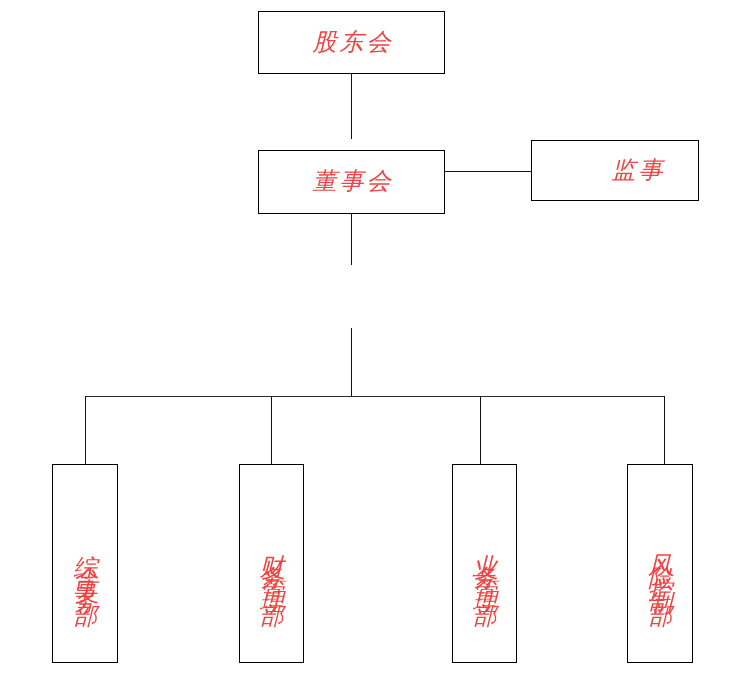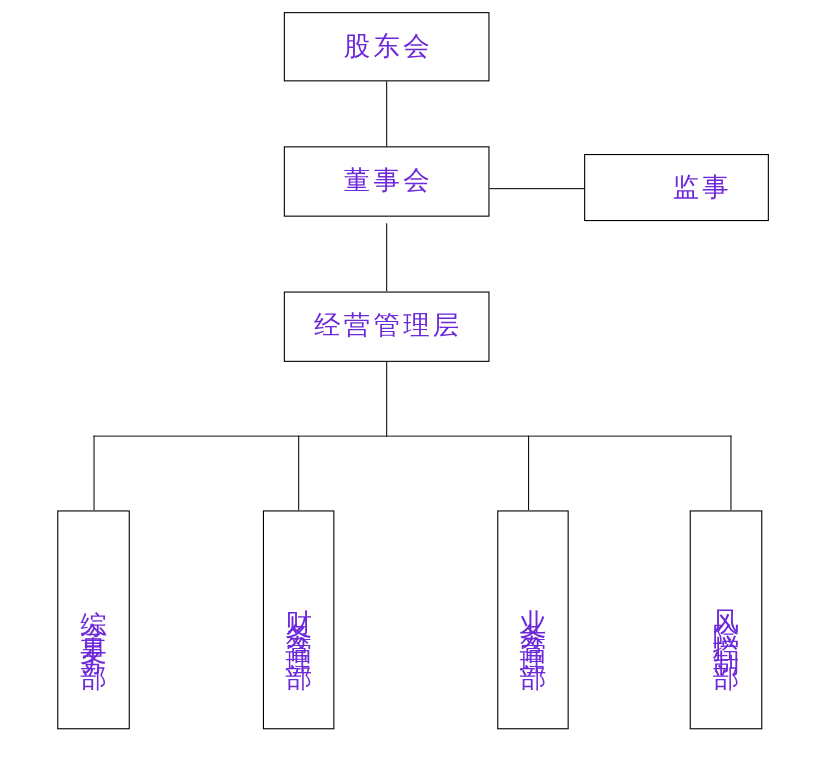--- a/index.html
+++ b/index.html
@@ -28,21 +28,22 @@
     align-items: center;
     justify-content: center;
     z-index: 2;
   }
   .node-label {
     font-size: 24px;
     line-height: 1.05;
     letter-spacing: 3px;
     text-indent: 3px;
     white-space: nowrap;
-    color: #6d28d9;
+    color: #ef4444;
+    font-style: italic;
   }
   
   .node.vertical .node-label {
     writing-mode: vertical-rl;
     text-orientation: upright;
     letter-spacing: 12px;
     text-indent: 0;
     line-height: 1;
     font-size: 24px;
     padding-top: 2px;
@@ -74,31 +75,28 @@
 
   <div class="line v" style="left:85px; top:396px; height:68px;"></div>
   <div class="line v" style="left:271px; top:396px; height:68px;"></div>
   <div class="line v" style="left:480px; top:396px; height:68px;"></div>
   <div class="line v" style="left:664px; top:396px; height:68px;"></div>
 
   <div class="node" style="left:258px; top:11px; width:187px; height:63px;">
     <span class="node-label">股东会</span>
   </div>
 
-  <div class="node" style="left:258px; top:133px; width:187px; height:64px;">
+  <div class="node" style="left:258px; top:150px; width:187px; height:64px;">
     <span class="node-label">董事会</span>
   </div>
 
   <div class="node" style="left:531px; top:140px; width:168px; height:61px;padding-left:44px;">
     <span class="node-label">监事</span>
   </div>
 
-  <div class="node" style="left:258px; top:265px; width:187px; height:64px;">
-    <span class="node-label">经营管理层</span>
-  </div>
 
   <div class="node vertical" style="left:52px; top:464px; width:66px; height:199px;">
     <span class="node-label">综合事务部</span>
   </div>
 
   <div class="node vertical" style="left:239px; top:464px; width:65px; height:199px;">
     <span class="node-label">财务管理部</span>
   </div>
 
   <div class="node vertical" style="left:452px; top:464px; width:65px; height:199px;">

